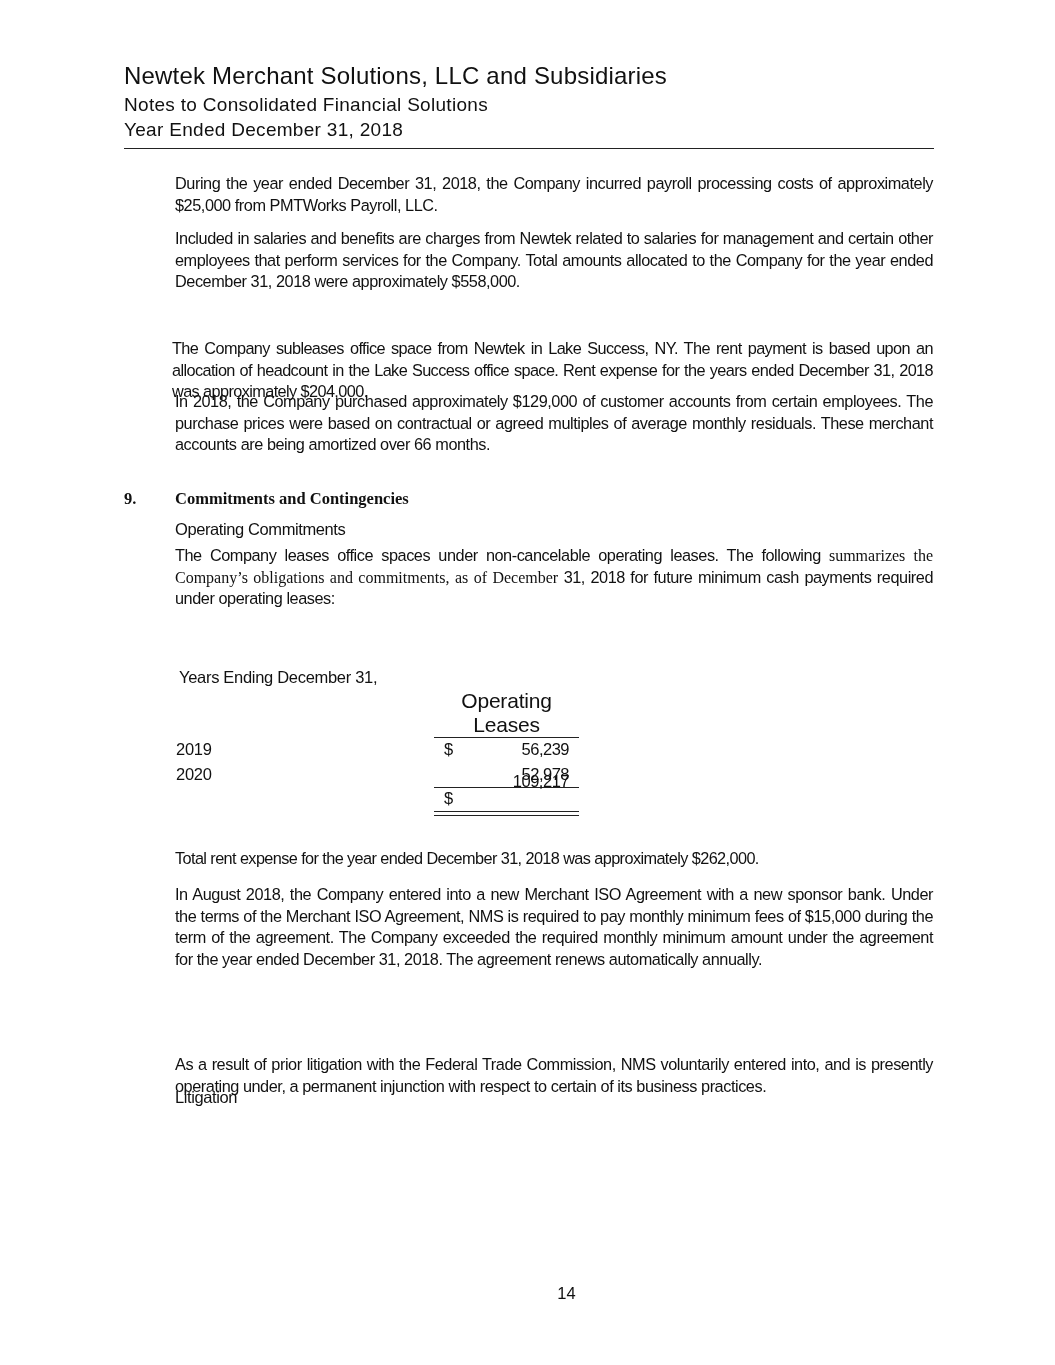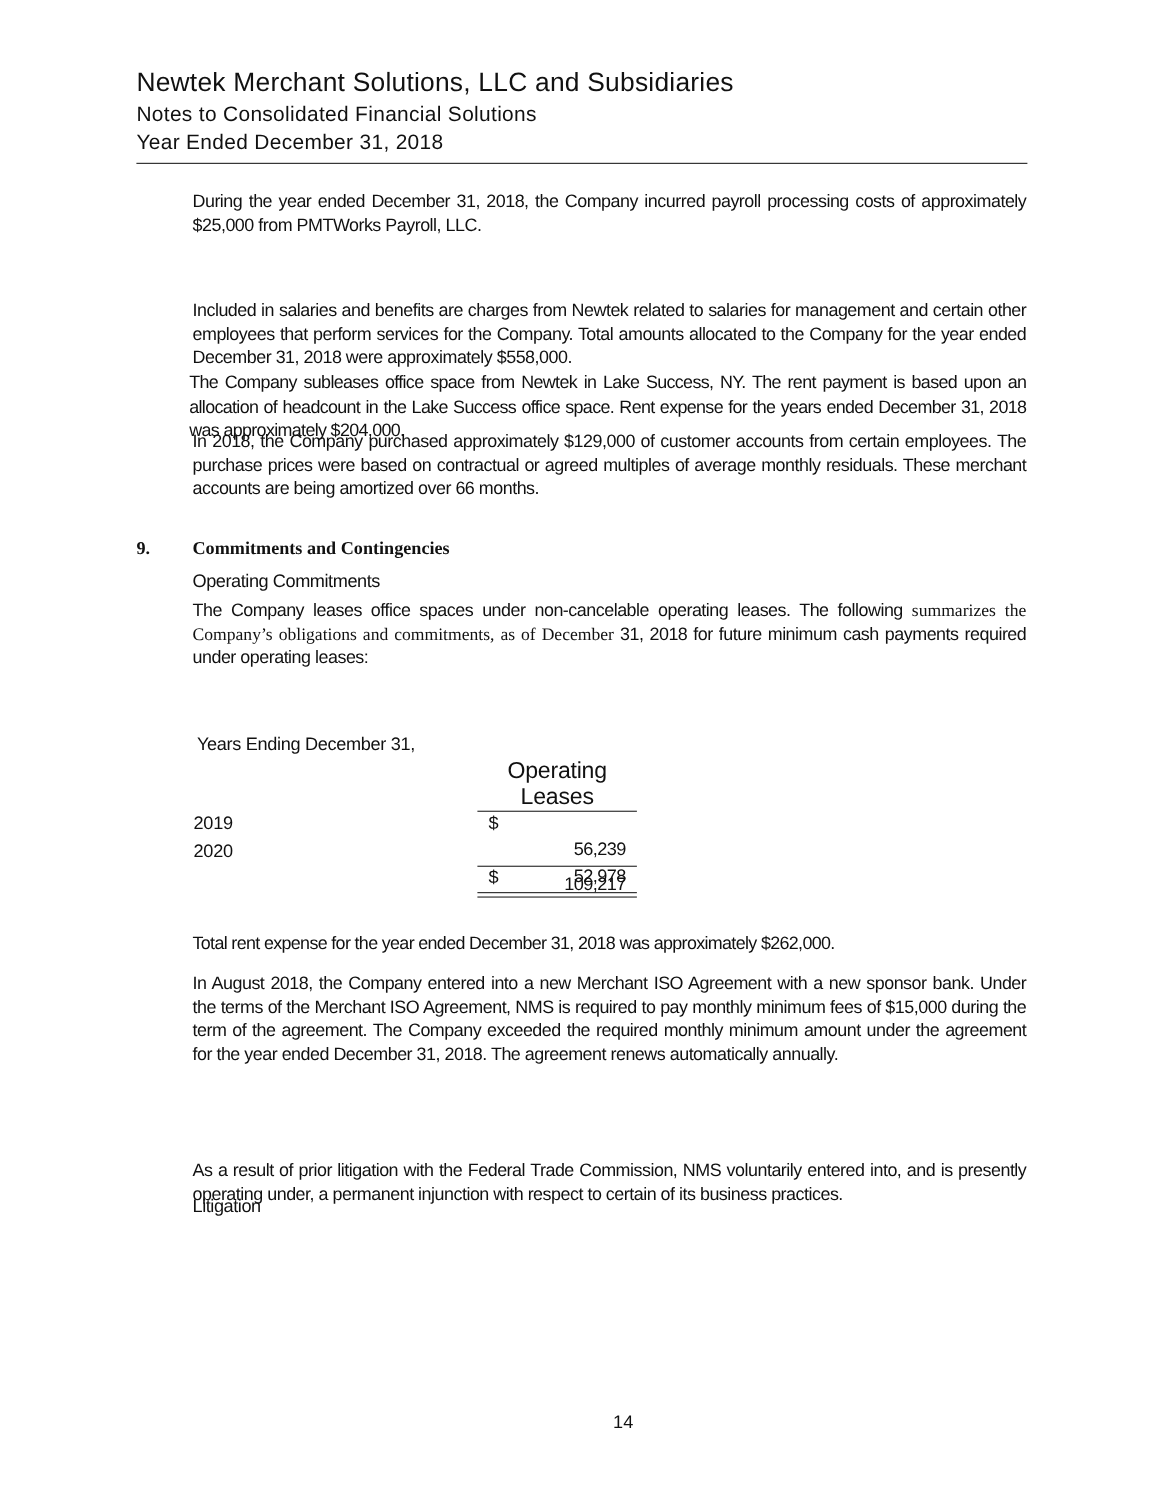--- a/index.html
+++ b/index.html
@@ -22,37 +22,37 @@
                font-weight: bold; font-size: 16.5px; }
     .sec-title { position: absolute; left: 175px; top: 489px; font-family: "Liberation Serif", serif;
                  font-weight: bold; font-size: 16.5px; }
     .sub-head { position: absolute; left: 175px; font-size: 16.5px; letter-spacing: -0.4px; }
 
     .tbl-caption { position: absolute; left: 179px; top: 668px; font-size: 16.5px; letter-spacing: -0.3px; }
     .col-head { position: absolute; left: 434px; width: 145px; text-align: center; font-size: 21px; letter-spacing: -0.2px; }
     .col-rule { position: absolute; left: 434px; width: 145px; border-top: 1.5px solid #222; height: 0; }
     .row-year { position: absolute; left: 176px; font-size: 16.5px; letter-spacing: -0.3px; }
     .row-dollar { position: absolute; left: 444px; font-size: 16.5px; }
-    .row-val { position: absolute; left: 470px; width: 99px; text-align: right; font-size: 16.5px; letter-spacing: -0.5px; margin-top: 23px; }
+    .row-val { position: absolute; left: 470px; width: 99px; text-align: right; font-size: 16.5px; letter-spacing: -0.5px; }
     .dbl-rule { position: absolute; left: 434px; width: 145px; height: 3px; border-top: 1.5px solid #222; border-bottom: 1.5px solid #222; }
 
     .page-num { position: absolute; left: 0; width: 1055px; top: 1284px; text-align: center; font-size: 16.5px; padding-left: 39px; }
   </style>
 </head>
 <body>
 
 <div class="header">
   <div class="h-title">Newtek Merchant Solutions, LLC and Subsidiaries</div>
   <div class="h-sub">Notes to Consolidated Financial Solutions</div>
   <div class="h-sub">Year Ended December 31, 2018</div>
 </div>
 <div class="h-rule"></div>
 
 <div class="p" style="top:173px;">During the year ended December 31, 2018, the Company incurred payroll processing costs of approximately $25,000 from PMTWorks Payroll, LLC.</div>
-<div class="p" style="top:228px;margin-top:44px;">Included in salaries and benefits are charges from Newtek related to salaries for management and certain other employees that perform services for the Company. Total amounts allocated to the Company for the year ended December 31, 2018 were approximately $558,000.</div>
+<div class="p" style="top:228px;">Included in salaries and benefits are charges from Newtek related to salaries for management and certain other employees that perform services for the Company. Total amounts allocated to the Company for the year ended December 31, 2018 were approximately $558,000.</div>
 <div class="p shift tight" style="top:302px;">The Company subleases office space from Newtek in Lake Success, NY. The rent payment is based upon an allocation of headcount in the Lake Success office space. Rent expense for the years ended December 31, 2018 was approximately $204,000.</div>
 <div class="p" style="top:391px;">In 2018, the Company purchased approximately $129,000 of customer accounts from certain employees. The purchase prices were based on contractual or agreed multiples of average monthly residuals. These merchant accounts are being amortized over 66 months.</div>
 
 <div class="sec-num">9.</div>
 <div class="sec-title">Commitments and Contingencies</div>
 
 <div class="sub-head" style="top:520px;">Operating Commitments</div>
 <div class="p" style="top:545px;"><span>The Company leases office spaces under non-cancelable operating leases. The following </span><span class="serif">summarizes the Company’s obligations and commitments, as of December</span><span> 31, 2018 for future minimum cash payments required under operating leases:</span></div>
 
 <div>

